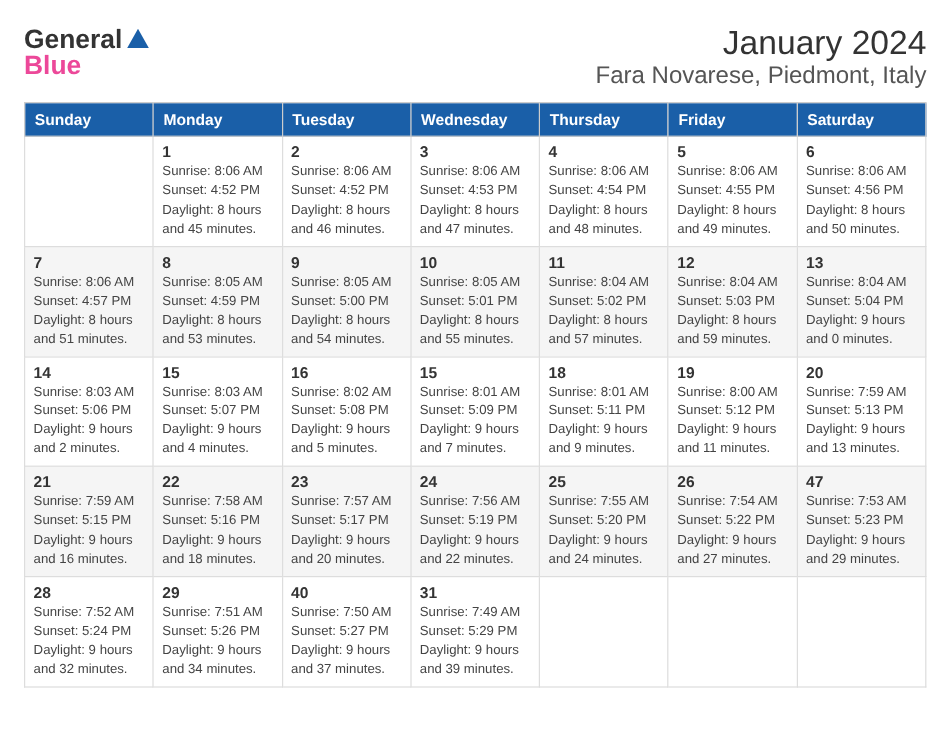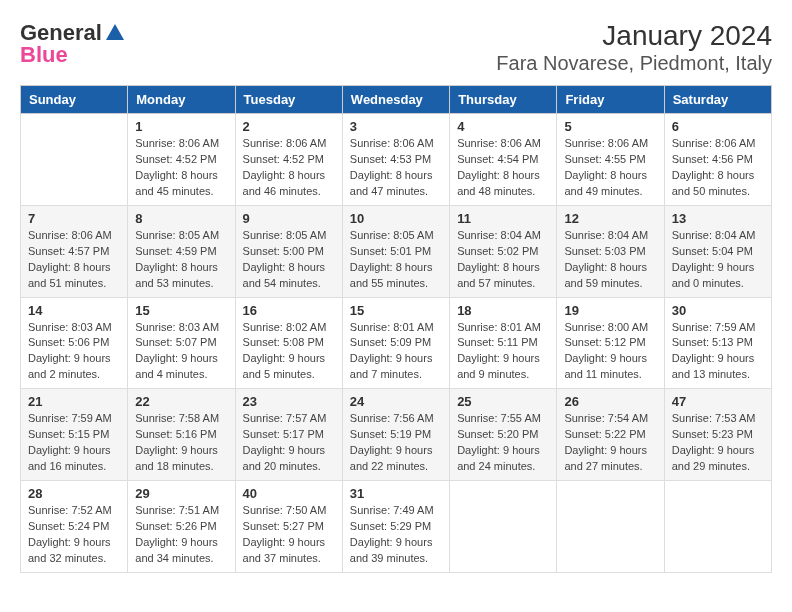--- a/index.html
+++ b/index.html
@@ -197,21 +197,21 @@
         </td>
         <td>
           <span class="day-number">18</span>
           <div class="day-info">Sunrise: 8:01 AM<br>Sunset: 5:11 PM<br>Daylight: 9 hours<br>and 9 minutes.</div>
         </td>
         <td>
           <span class="day-number">19</span>
           <div class="day-info">Sunrise: 8:00 AM<br>Sunset: 5:12 PM<br>Daylight: 9 hours<br>and 11 minutes.</div>
         </td>
         <td>
-          <span class="day-number">30</span>
+          <span class="day-number">20</span>
           <div class="day-info">Sunrise: 7:59 AM<br>Sunset: 5:13 PM<br>Daylight: 9 hours<br>and 13 minutes.</div>
         </td>
       </tr>
       <tr>
         <td>
           <span class="day-number">21</span>
           <div class="day-info">Sunrise: 7:59 AM<br>Sunset: 5:15 PM<br>Daylight: 9 hours<br>and 16 minutes.</div>
         </td>
         <td>
           <span class="day-number">22</span>

